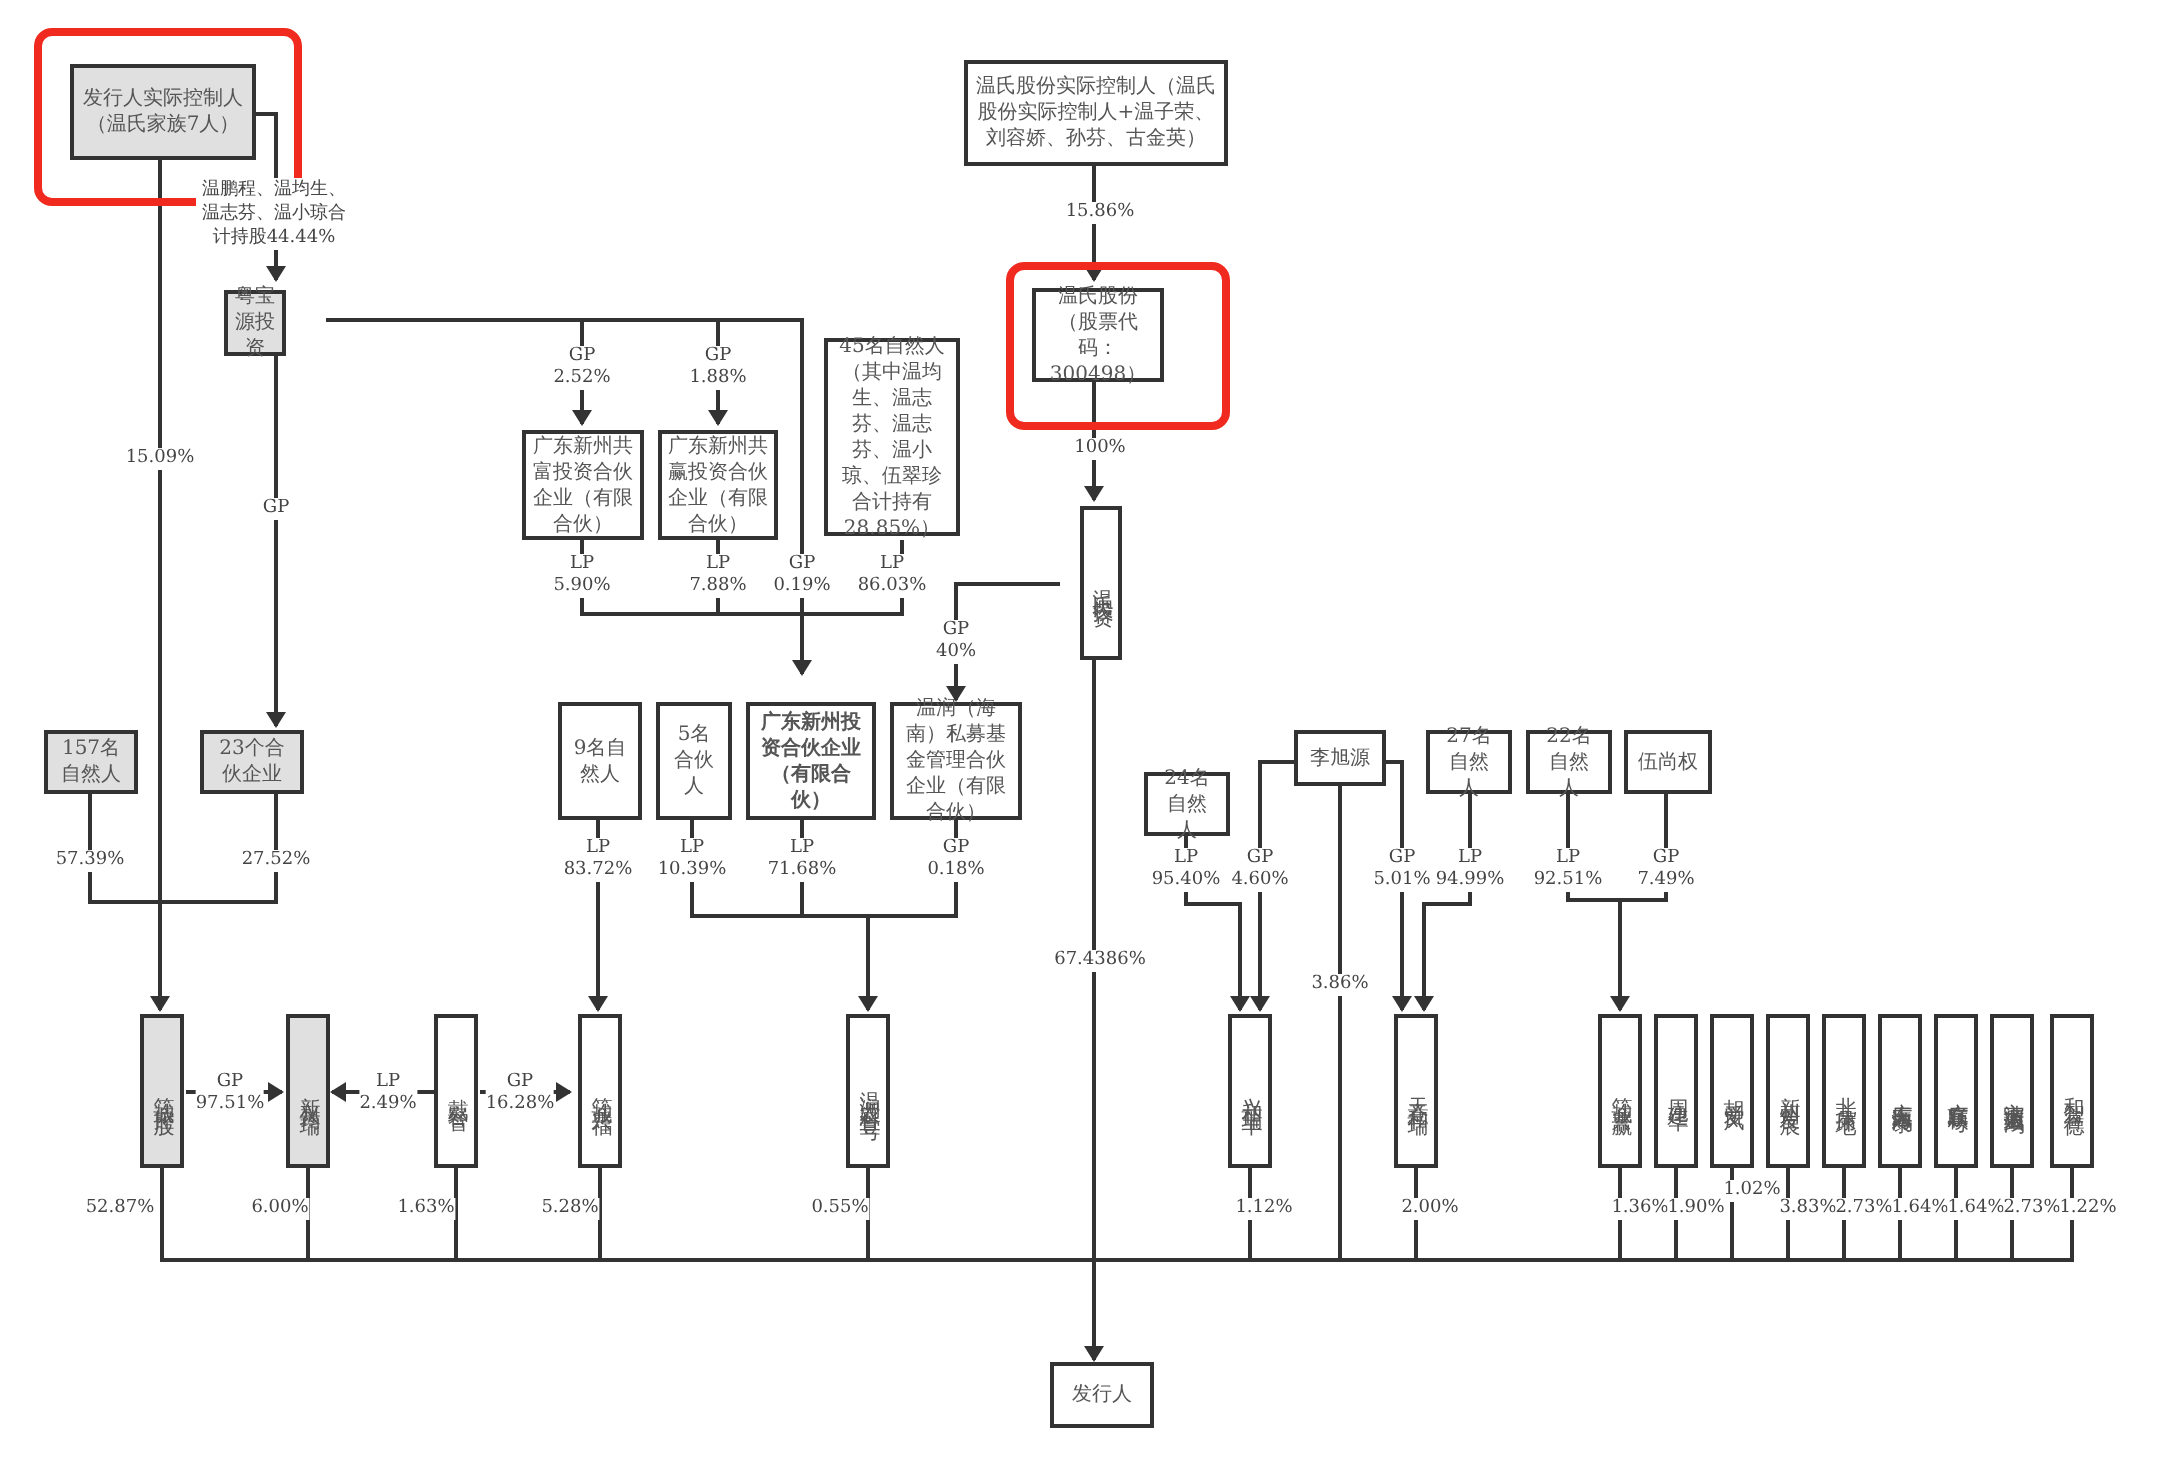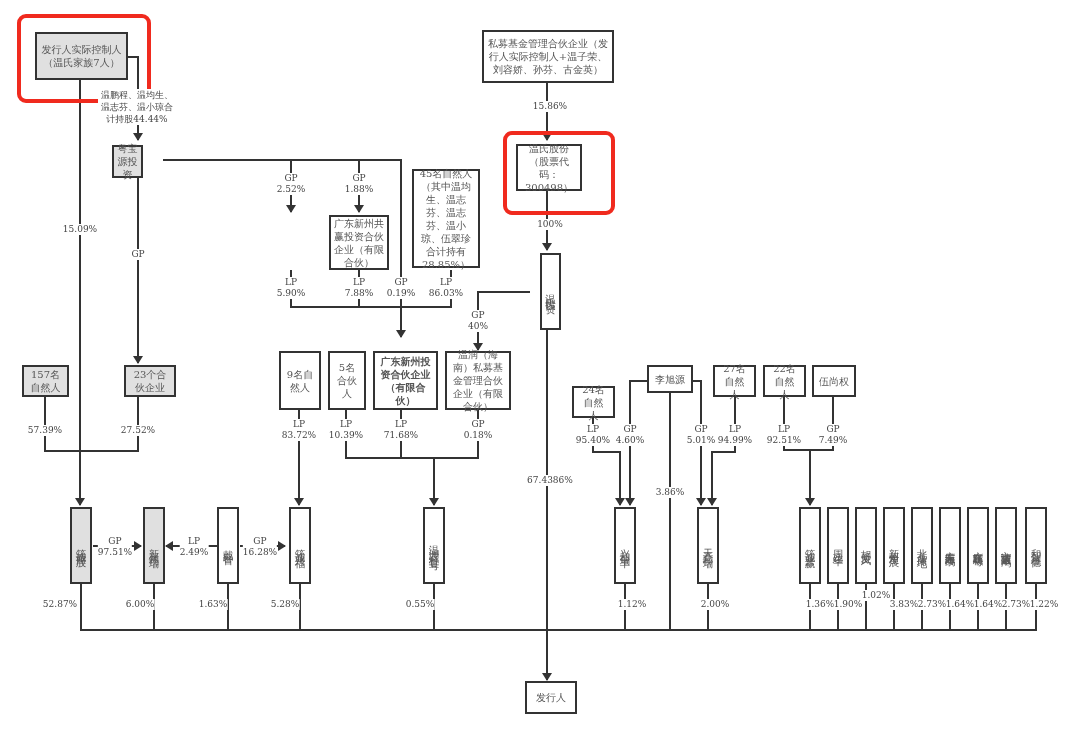--- a/index.html
+++ b/index.html
@@ -88,43 +88,46 @@
     </g>
   </svg>
 
   <div class="hl" style="left:17px;top:14px;width:134px;height:89px;"></div>
   <div class="hl" style="left:503px;top:131px;width:112px;height:84px;"></div>
 
   <div class="box gray" style="left:35px;top:32px;width:93px;height:48px;padding:0 4px;">
       <span>发行人实际控制人（温氏家族7人）</span>
     </div>
   <div class="box" style="left:482px;top:30px;width:132px;height:53px;padding:0 4px;">
-      <span>私募基金管理合伙企业（发行人实际控制人+温子荣、刘容娇、孙芬、古金英）</span>
+      <span>温氏股份实际控制人（温氏股份实际控制人+温子荣、刘容娇、孙芬、古金英）</span>
     </div>
   <div class="box gray" style="left:112px;top:145px;width:31px;height:33px;">
       <span>粤宝源投资</span>
     </div>
   <div class="box" style="left:516px;top:144px;width:66px;height:47px;padding:0 6px;">
       <span>温氏股份（股票代码：300498）</span>
     </div>
 
+  <div class="box" style="left:261px;top:215px;width:61px;height:55px;padding:0 3px;">
+      <span>广东新州共富投资合伙企业（有限合伙）</span>
+    </div>
   <div class="box" style="left:329px;top:215px;width:60px;height:55px;padding:0 3px;">
       <span>广东新州共赢投资合伙企业（有限合伙）</span>
     </div>
   <div class="box" style="left:412px;top:169px;width:68px;height:99px;padding:0 5px;">
       <span>45名自然人（其中温均生、温志芬、温志芬、温小琼、伍翠珍合计持有28.85%）</span>
     </div>
   <div class="box vert" style="left:540px;top:253px;width:21px;height:77px;">
       <span>温氏投资</span>
     </div>
 
   <div class="box gray" style="left:22px;top:365px;width:47px;height:32px;padding:0 3px;">
       <span>157名自然人</span>
     </div>
-  <div class="box gray" style="left:124px;top:365px;width:52px;height:32px;padding:0 3px;">
+  <div class="box gray" style="left:100px;top:365px;width:52px;height:32px;padding:0 3px;">
       <span>23个合伙企业</span>
     </div>
   <div class="box" style="left:279px;top:351px;width:42px;height:59px;padding:0 4px;">
       <span>9名自然人</span>
     </div>
   <div class="box" style="left:328px;top:351px;width:38px;height:59px;padding:0 6px;">
       <span>5名合伙人</span>
     </div>
   <div class="box" style="left:373px;top:351px;width:65px;height:59px;padding:0 4px;font-weight:bold;">
       <span>广东新州投资合伙企业（有限合伙）</span>

